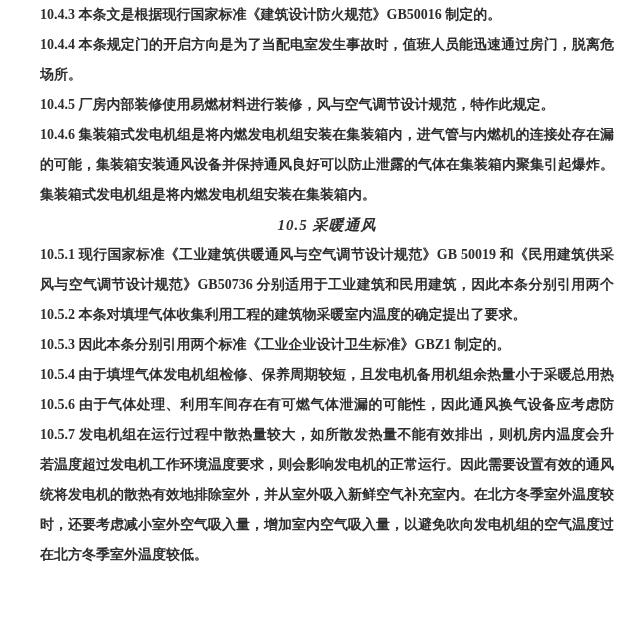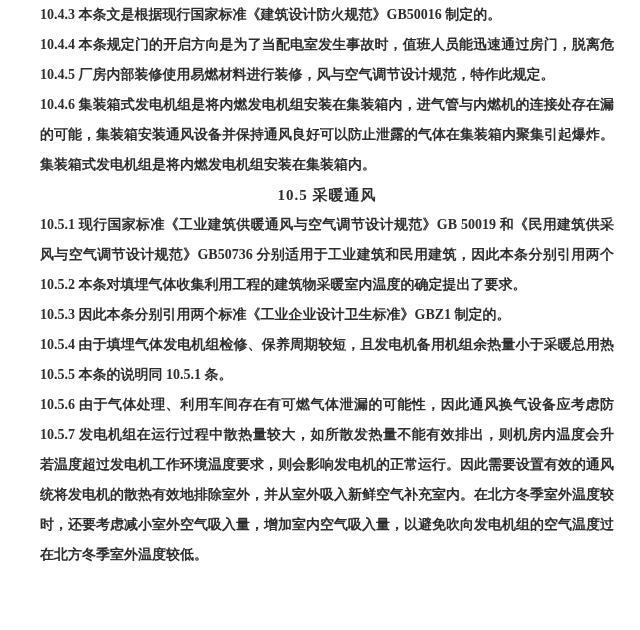--- a/index.html
+++ b/index.html
@@ -33,38 +33,39 @@
   .line.full {
     text-align: justify;
     text-align-last: justify;
     text-justify: inter-character;
   }
   .line.heading {
     text-align: left;
     text-align-last: center;
     font-size: 15px;
     letter-spacing: 1px;
+    font-style: italic;
   }
 </style>
 </head>
 <body>
 
 <div class="page">
   <div class="line end">10.4.3 本条文是根据现行国家标准《建筑设计防火规范》GB50016 制定的。</div>
   <div class="line full">10.4.4 本条规定门的开启方向是为了当配电室发生事故时，值班人员能迅速通过房门，脱离危险</div>
+  <div class="line end">场所。</div>
   <div class="line end">10.4.5 厂房内部装修使用易燃材料进行装修，风与空气调节设计规范，特作此规定。</div>
   <div class="line full">10.4.6 集装箱式发电机组是将内燃发电机组安装在集装箱内，进气管与内燃机的连接处存在漏气</div>
   <div class="line full">的可能，集装箱安装通风设备并保持通风良好可以防止泄露的气体在集装箱内聚集引起爆炸。箱</div>
   <div class="line end">集装箱式发电机组是将内燃发电机组安装在集装箱内。</div>
   <div class="line heading">10.5 采暖通风</div>
   <div class="line full">10.5.1 现行国家标准《工业建筑供暖通风与空气调节设计规范》GB 50019 和《民用建筑供采暖通</div>
   <div class="line full">风与空气调节设计规范》GB50736 分别适用于工业建筑和民用建筑，因此本条分别引用两个标准。</div>
   <div class="line end">10.5.2 本条对填埋气体收集利用工程的建筑物采暖室内温度的确定提出了要求。</div>
   <div class="line end">10.5.3 因此本条分别引用两个标准《工业企业设计卫生标准》GBZ1 制定的。</div>
   <div class="line full">10.5.4 由于填埋气体发电机组检修、保养周期较短，且发电机备用机组余热量小于采暖总用热量</div>
-  <div class="line end">10.5.5 本条的说明同 10.5.1 条。</div>
   <div class="line full">10.5.6 由于气体处理、利用车间存在有可燃气体泄漏的可能性，因此通风换气设备应考虑防爆。</div>
   <div class="line full">10.5.7 发电机组在运行过程中散热量较大，如所散发热量不能有效排出，则机房内温度会升高，</div>
   <div class="line full">若温度超过发电机工作环境温度要求，则会影响发电机的正常运行。因此需要设置有效的通风系</div>
   <div class="line full">统将发电机的散热有效地排除室外，并从室外吸入新鲜空气补充室内。在北方冬季室外温度较低</div>
   <div class="line full">时，还要考虑减小室外空气吸入量，增加室内空气吸入量，以避免吹向发电机组的空气温度过冷</div>
   <div class="line end">在北方冬季室外温度较低。</div>
 </div>
 
 </body></html>

